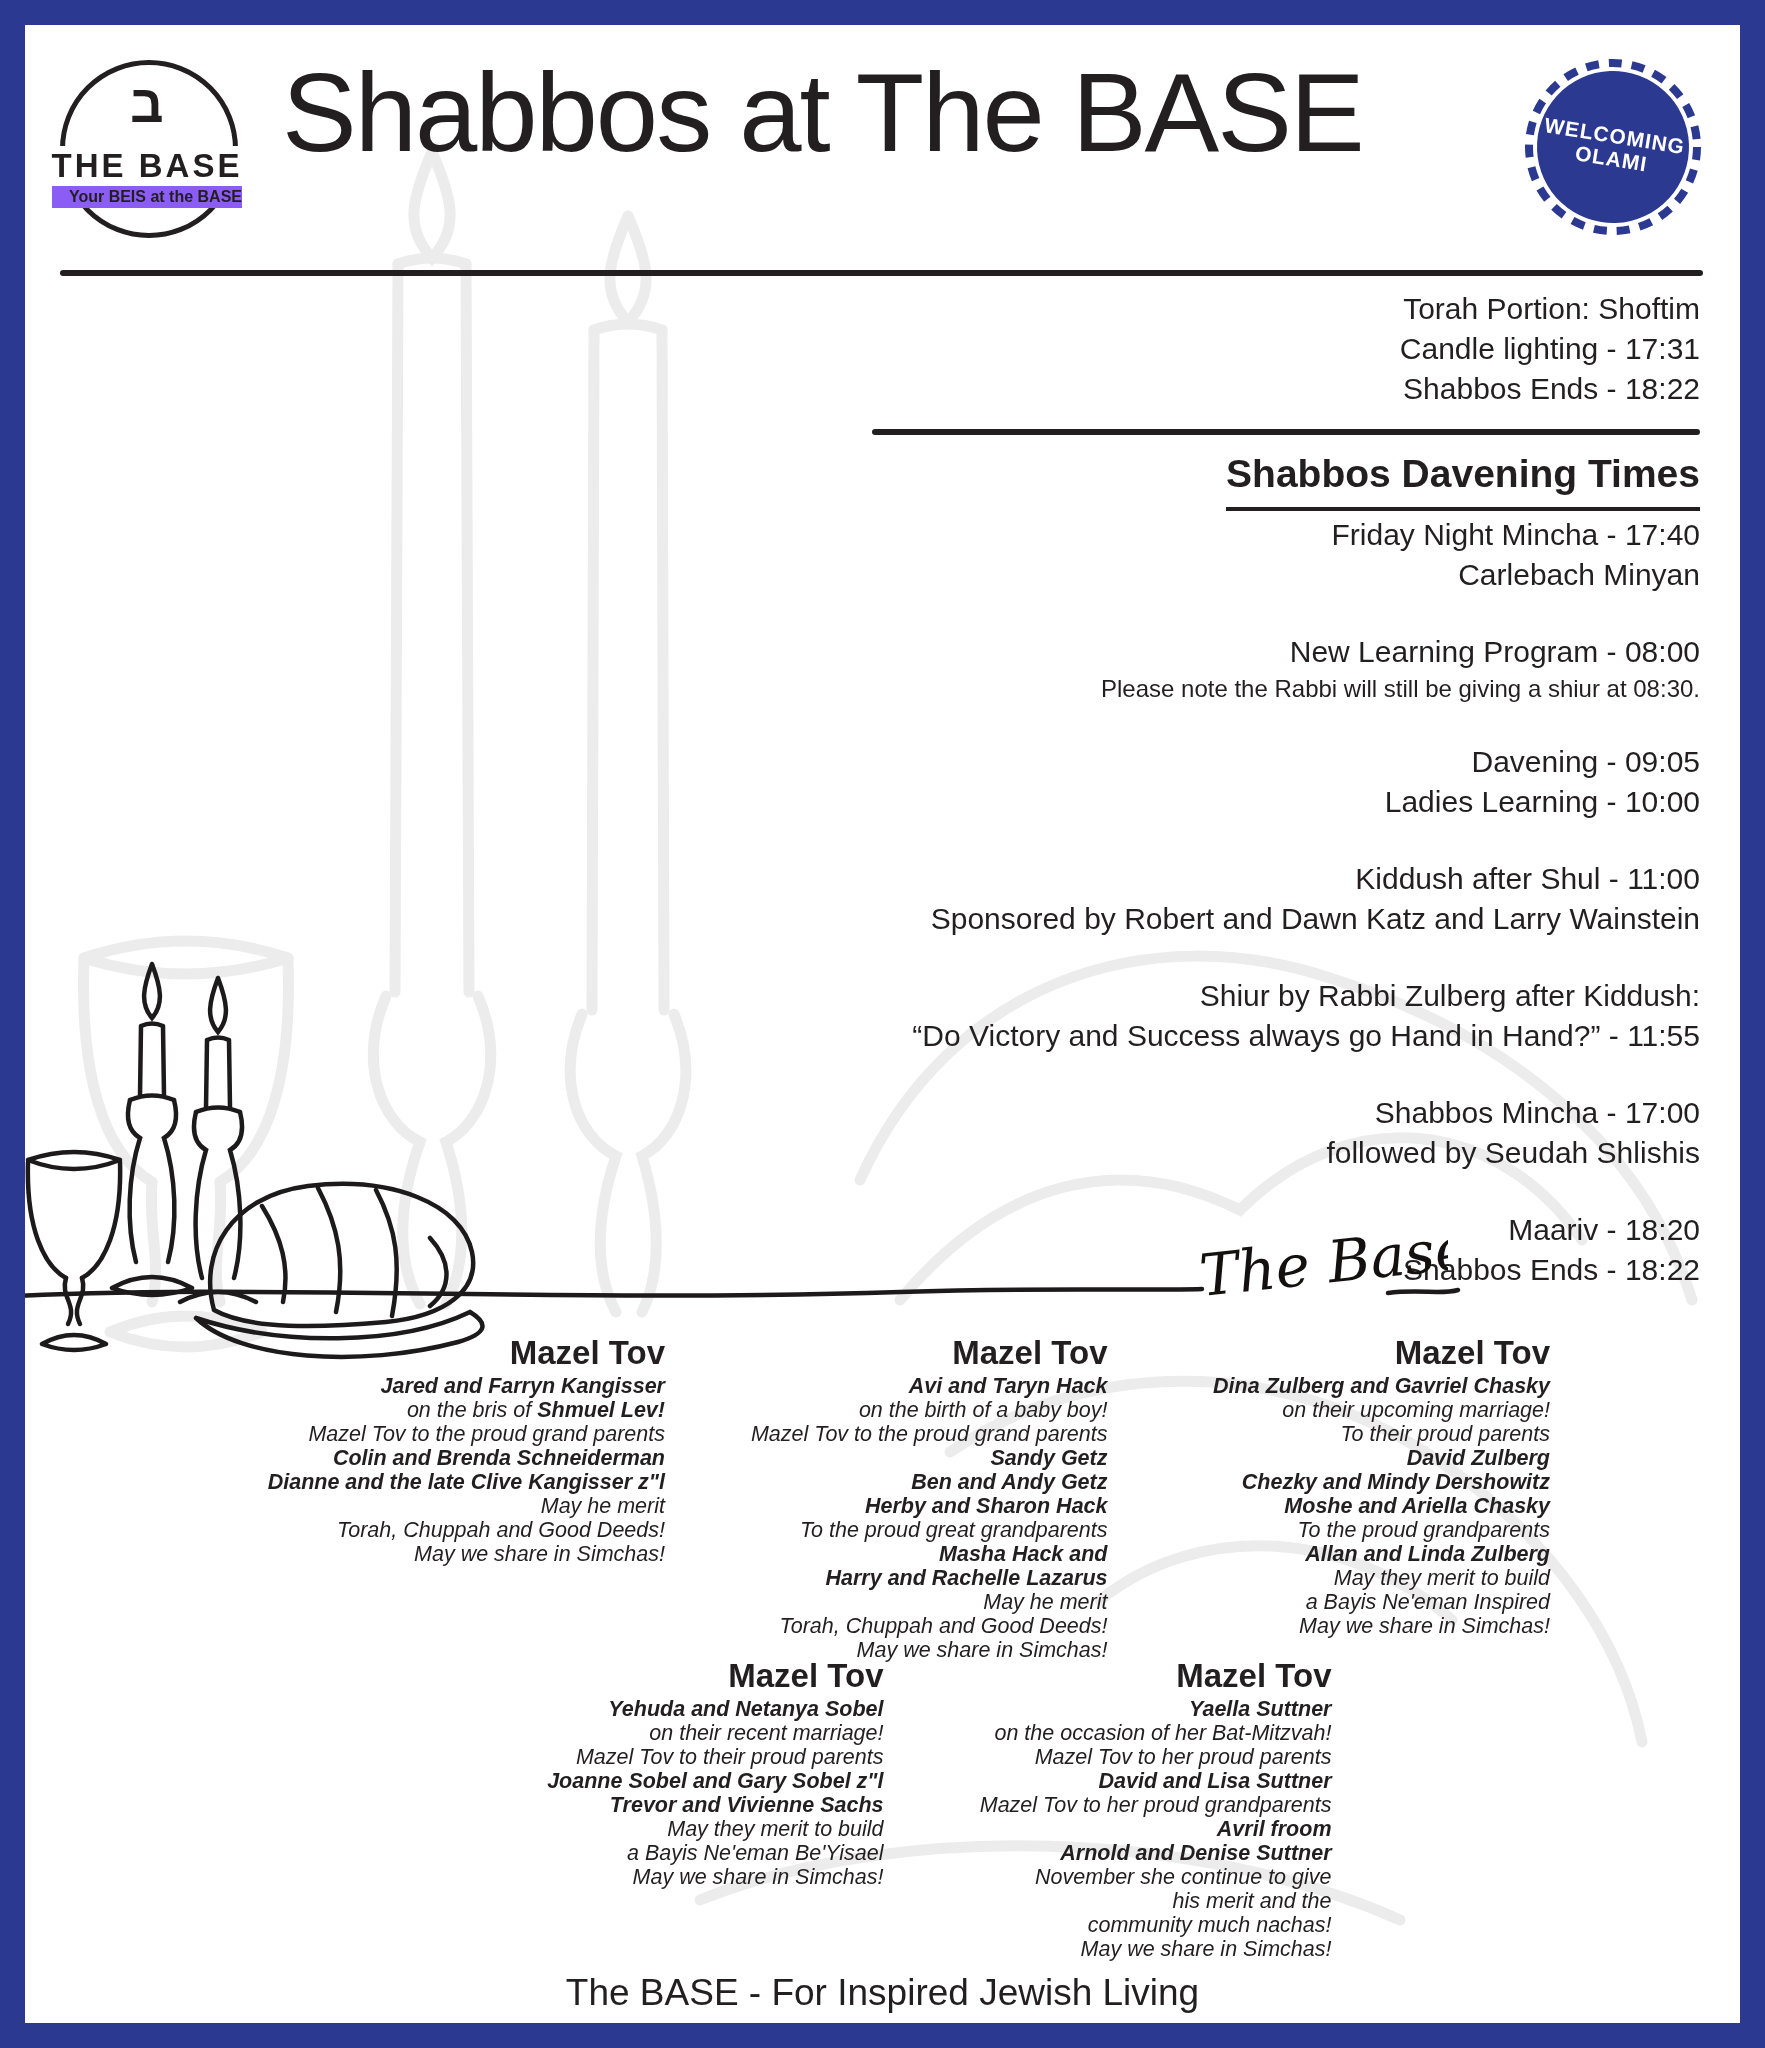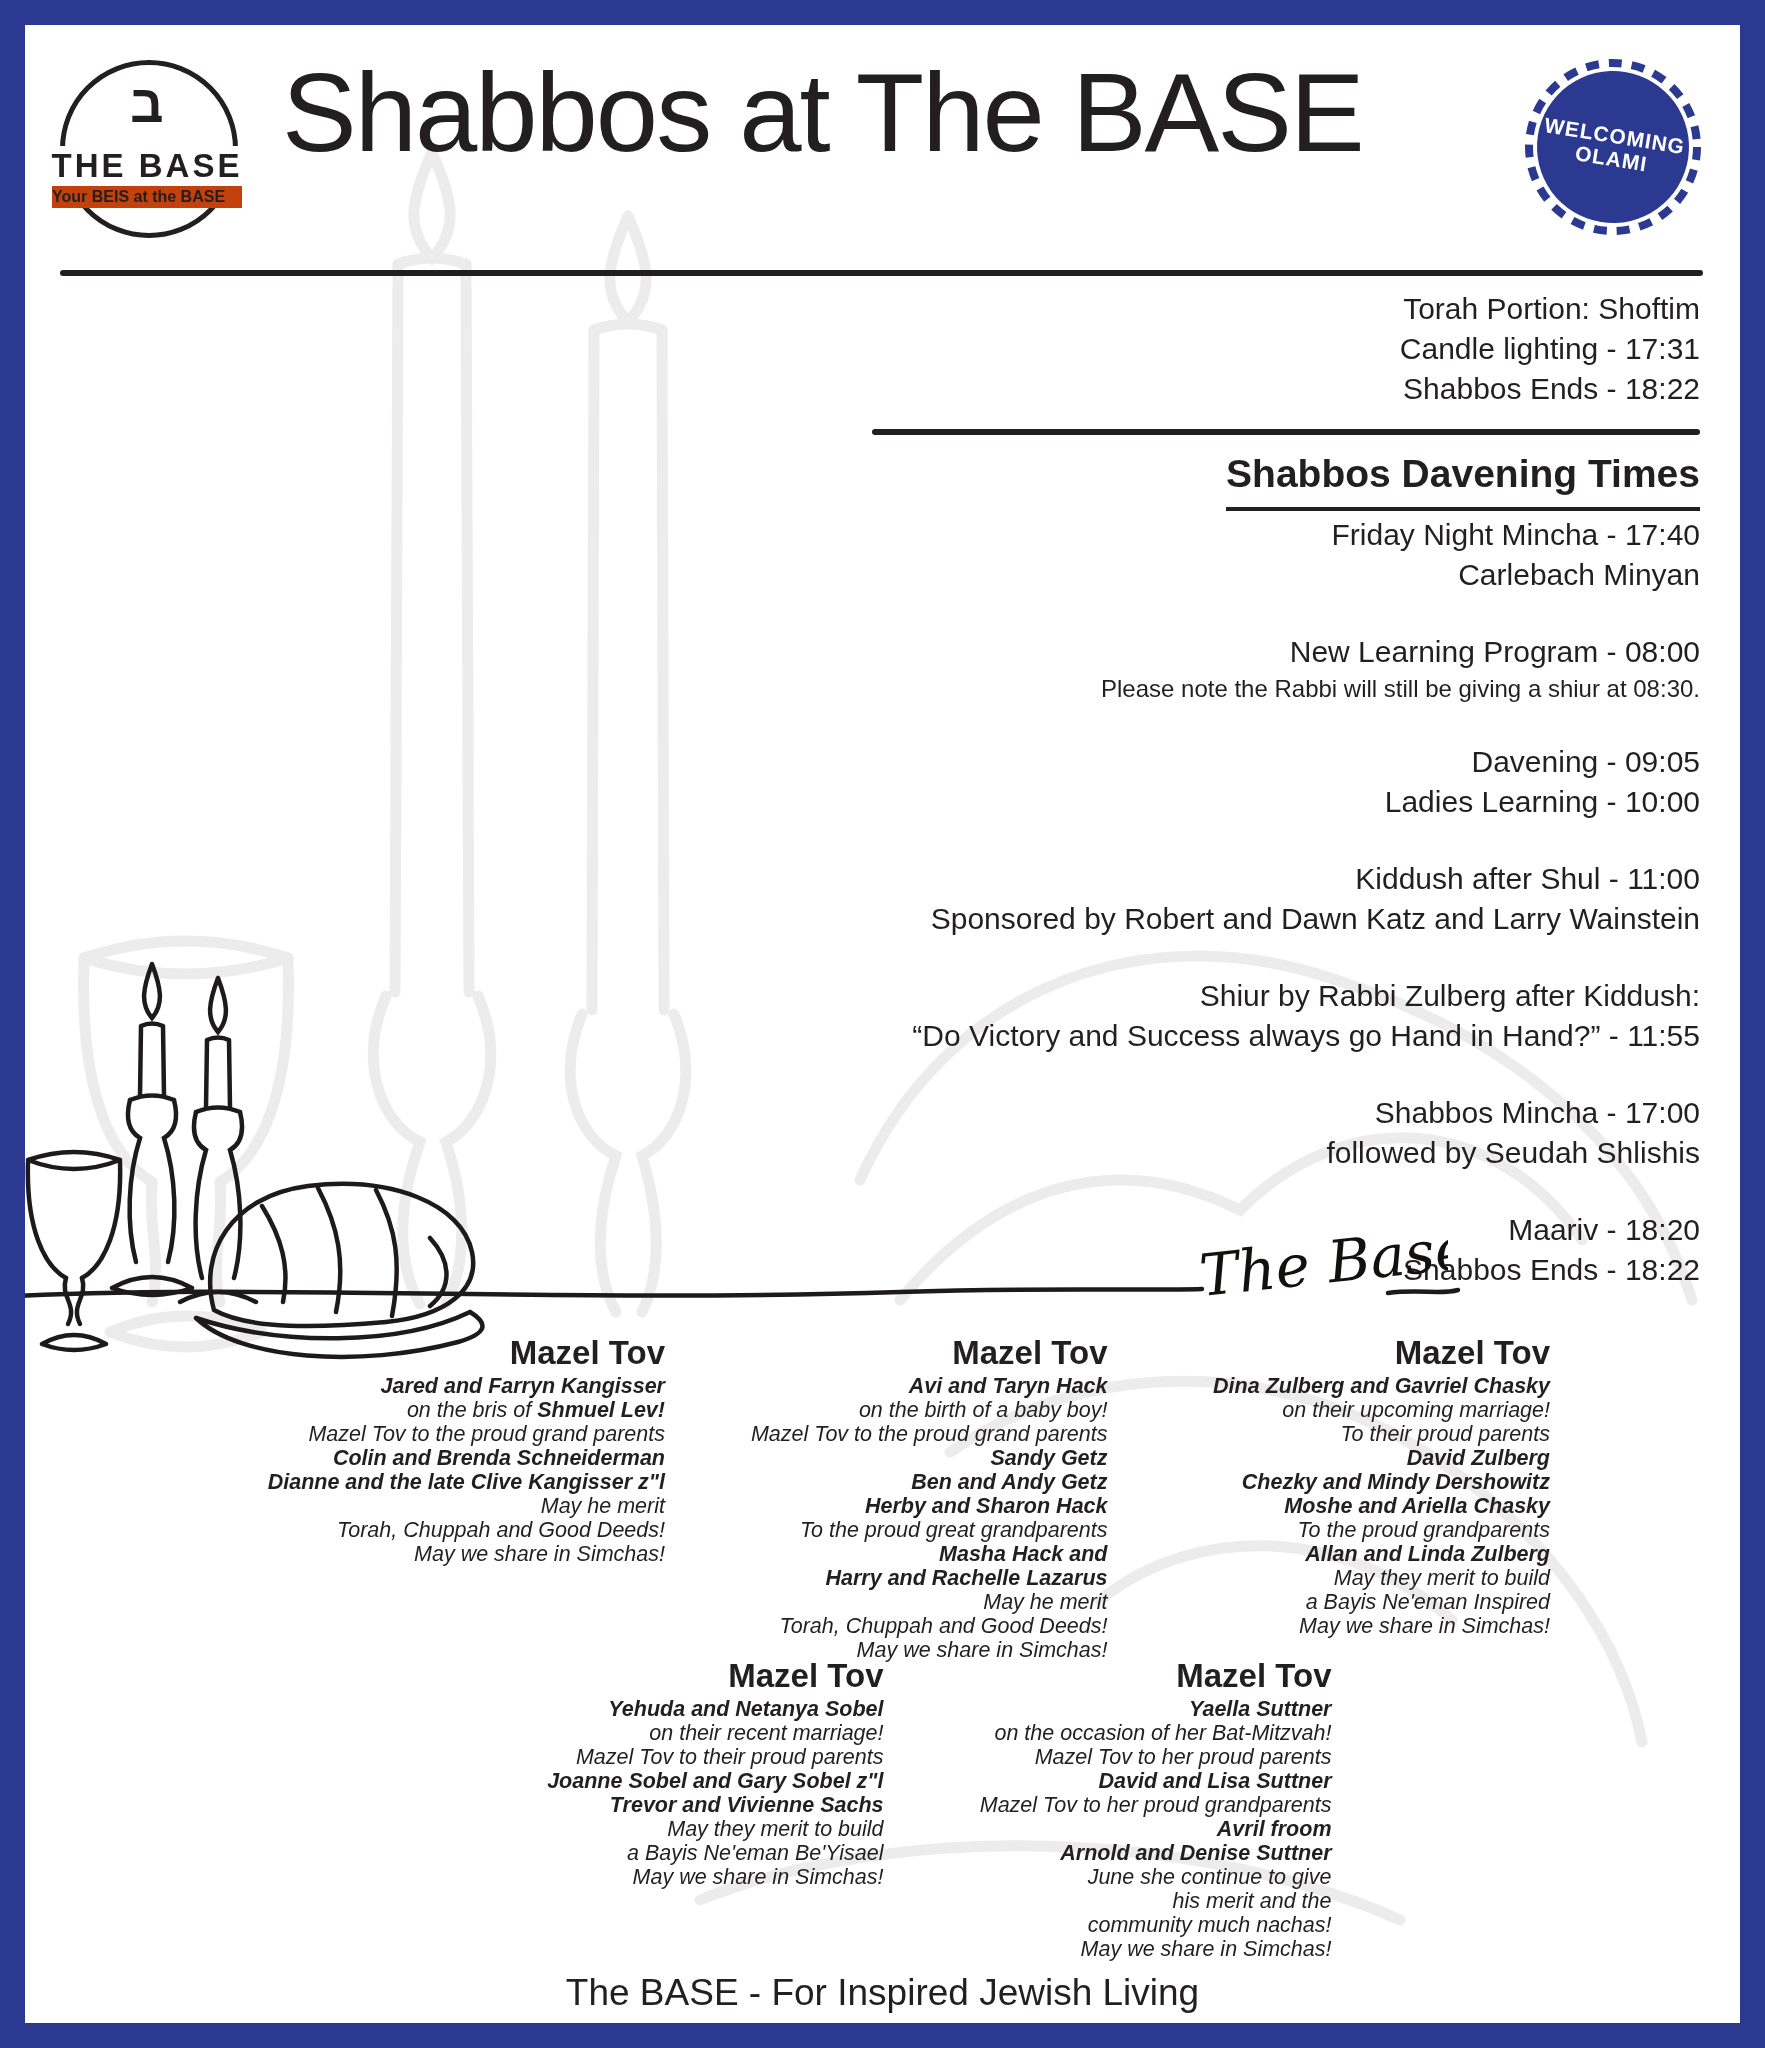--- a/index.html
+++ b/index.html
@@ -10,21 +10,21 @@
   .frame{position:absolute;inset:0;border:25px solid #2B3990;pointer-events:none;z-index:6;}
   svg.art{position:absolute;left:0;top:0;z-index:0;pointer-events:none;}
   svg.art.dark{z-index:1;}
 
   
   .logo{position:absolute;left:58px;top:58px;width:182px;height:180px;z-index:2;}
   .logo-circle{position:absolute;left:2px;top:2px;width:168px;height:168px;border:5px solid #231f20;border-radius:50%;}
   .logo-heb{position:absolute;left:0;width:178px;top:16px;text-align:center;font-size:52px;font-weight:bold;}
   .logo-name{position:absolute;left:-12px;width:202px;top:88px;text-align:center;background:#fff;
              font-size:33px;font-weight:600;letter-spacing:3px;line-height:40px;}
-  .logo-tagline{position:absolute;left:-6px;width:190px;top:128px;text-align:left;background:#c2410c;
+  .logo-tagline{position:absolute;left:-6px;width:190px;top:128px;text-align:right;background:#8b5cf6;
              font-size:16px;font-weight:bold;line-height:22px;}
   .title{position:absolute;left:282px;top:48px;z-index:2;font-size:112px;font-weight:300;
          letter-spacing:-2px;line-height:130px;white-space:nowrap;}
   .badge{position:absolute;right:63px;top:58px;width:178px;height:178px;z-index:2;}
   .badge-ring{position:absolute;inset:0;}
   .badge-core{position:absolute;left:13px;top:13px;width:152px;height:152px;border-radius:50%;
               background:#2B3990;color:#fff;display:flex;flex-direction:column;align-items:center;
               justify-content:center;transform:rotate(9deg);}
   .badge-core div{font-size:21px;font-weight:bold;letter-spacing:1px;line-height:23px;}
 
@@ -258,21 +258,21 @@
       </div>
       <div class="mazel-col">
         <div class="mazel-heading">Mazel Tov</div>
         <div class="mazel-line"><span class="b">Yaella Suttner</span></div>
         <div class="mazel-line"><span>on the occasion of her Bat-Mitzvah!</span></div>
         <div class="mazel-line"><span>Mazel Tov to her proud parents</span></div>
         <div class="mazel-line"><span class="b">David and Lisa Suttner</span></div>
         <div class="mazel-line"><span>Mazel Tov to her proud grandparents</span></div>
         <div class="mazel-line"><span class="b">Avril froom</span></div>
         <div class="mazel-line"><span class="b">Arnold and Denise Suttner</span></div>
-        <div class="mazel-line"><span>June she continue to give</span></div>
+        <div class="mazel-line"><span>November she continue to give</span></div>
         <div class="mazel-line"><span>his merit and the</span></div>
         <div class="mazel-line"><span>community much nachas!</span></div>
         <div class="mazel-line"><span>May we share in Simchas!</span></div>
       </div>
     </div>
 
   <div class="footer">The BASE - For Inspired Jewish Living</div>
 
   <div class="frame"></div>
 </div>

